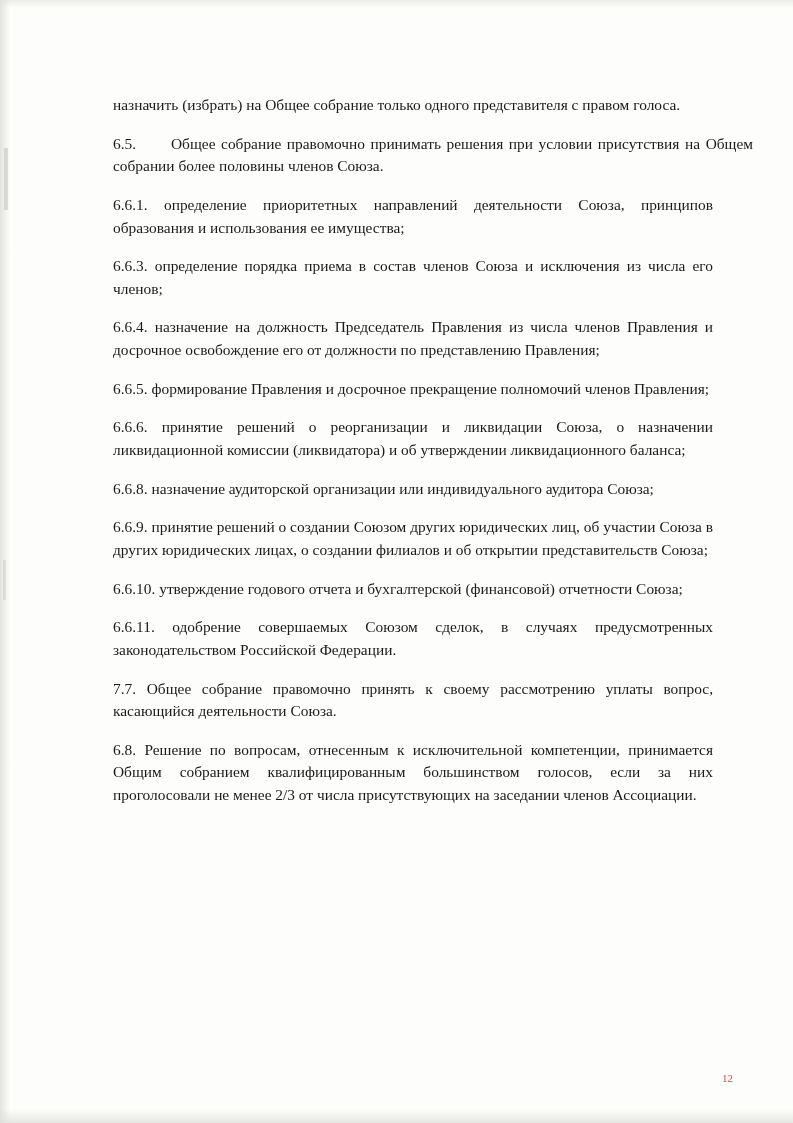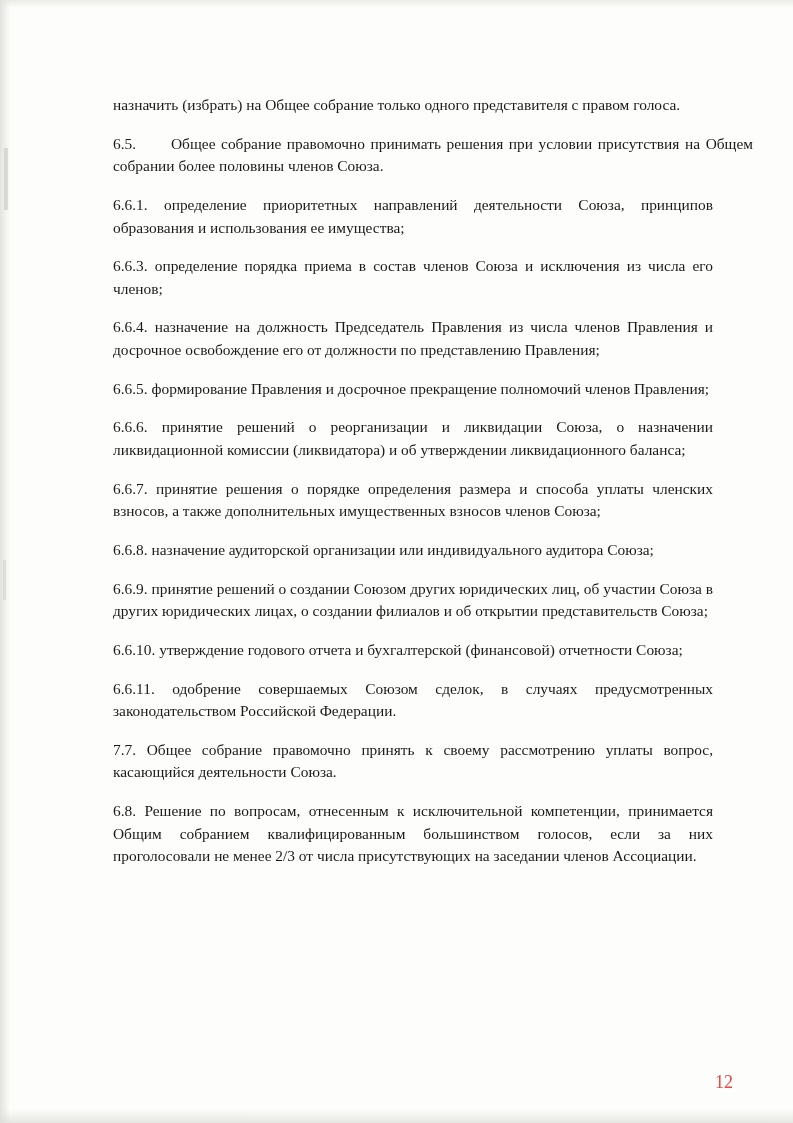--- a/index.html
+++ b/index.html
@@ -97,21 +97,21 @@
   .sub .num {
     white-space: nowrap;
   }
 
   .footer-page {
     position: absolute;
     left: 0;
     top: 1072px;
     width: 733px;
     text-align: right;
-    font-size: 18px;
+    font-size: 11px;
     font-family: "Liberation Serif", serif;
     color: #ef4444;
   }
 </style>
 </head>
 <body>
 
 <div class="page">
   <div class="scan-edge-left"></div>
   <div class="scan-edge-top"></div>
@@ -147,24 +147,20 @@
     <p class="para sub gap-md">
       <span class="num">6.6.5.</span>
       <span>формирование Правления и досрочное прекращение полномочий членов Правления;</span>
     </p>
 
     <p class="para sub gap-md">
       <span class="num">6.6.6.</span>
       <span>принятие решений о реорганизации и ликвидации Союза, о назначении ликвидационной комиссии (ликвидатора) и об утверждении ликвидационного баланса;</span>
     </p>
 
-    <p class="para sub gap-md">
-      <span class="num">6.6.7.</span>
-      <span>принятие решения о порядке определения размера и способа уплаты членских взносов, а также дополнительных имущественных взносов членов Союза;</span>
-    </p>
 
     <p class="para sub gap-md">
       <span class="num">6.6.8.</span>
       <span>назначение аудиторской организации или индивидуального аудитора Союза;</span>
     </p>
 
     <p class="para sub gap-md">
       <span class="num">6.6.9.</span>
       <span>принятие решений о создании Союзом других юридических лиц, об участии Союза в других юридических лицах, о создании филиалов и об открытии представительств Союза;</span>
     </p>

